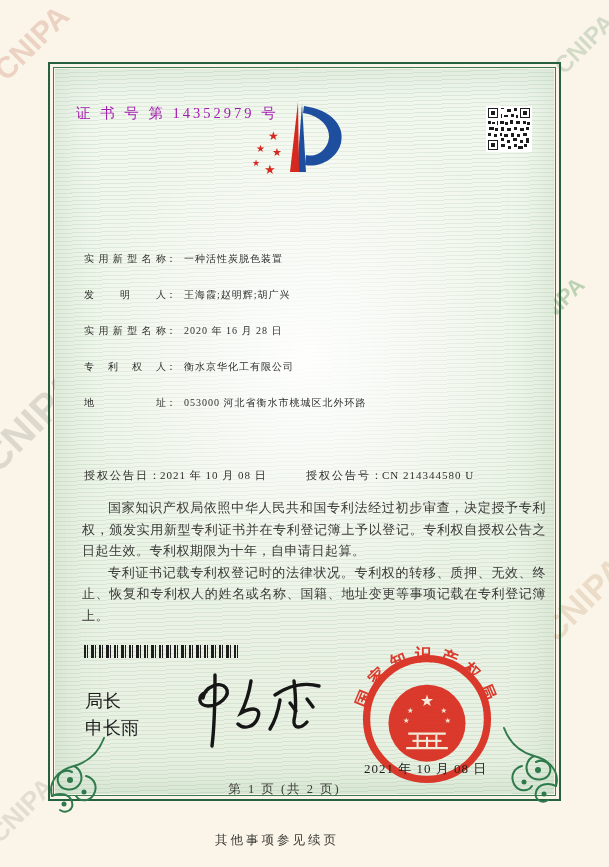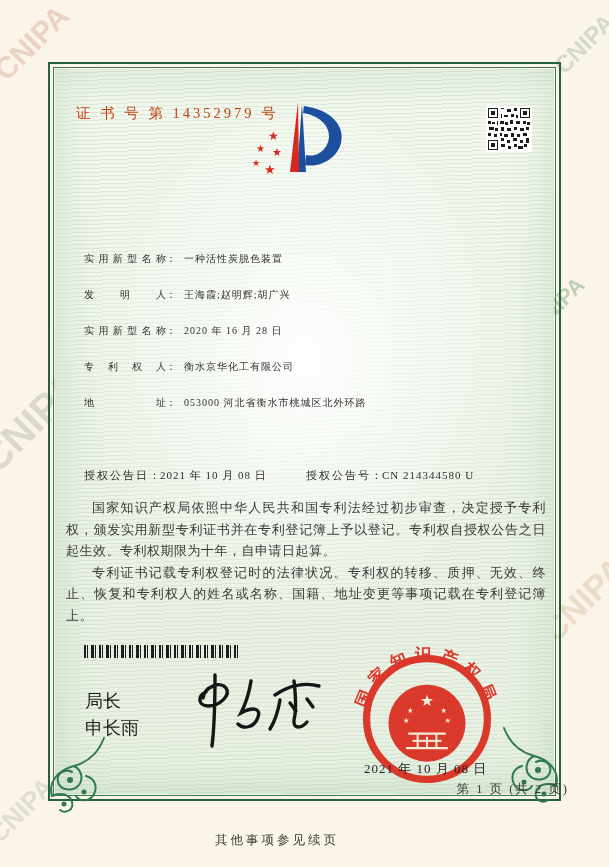--- a/index.html
+++ b/index.html
@@ -27,55 +27,55 @@
       background:
         radial-gradient(ellipse 62% 50% at 50% 40%, rgba(255,255,255,0.95), rgba(255,255,255,0) 72%),
         repeating-linear-gradient(178deg, rgba(115,165,118,0.16) 0 1px, rgba(255,255,255,0) 1px 4px),
         linear-gradient(#f3f8ef, #e8f0e2);
       box-shadow: inset 0 0 46px rgba(120,170,125,0.28); }
 
   .corner-flourish { position:absolute; width:74px; height:84px; }
   .cf-bl { left:40px;  top:732px; }
   .cf-br { left:494px; top:722px; transform:scaleX(-1); }
 
-  .cert-no { position:absolute; left:76px; top:104px; font-size:14.5px; letter-spacing:3px; color:#c2410c; }
+  .cert-no { position:absolute; left:76px; top:104px; font-size:14.5px; letter-spacing:3px; color:#a21caf; }
 
   .logo { position:absolute; left:252px; top:98px; width:100px; height:80px; }
   .qr { position:absolute; left:486px; top:106px; width:46px; height:46px; background:#fff; padding:2px; }
 
   .title { position:absolute; left:0; top:178px; width:609px; text-align:center;
            font-size:33px; font-weight:600; letter-spacing:8px; color:#1c1c1a; }
 
   .fields { position:absolute; left:84px; top:252px; }
   .field-row { height:22px; margin-bottom:14px; font-size:10px; color:#2f2f2d; white-space:nowrap; }
   .field-label { display:inline-block; width:82px; text-align:justify; text-align-last:justify; }
   .field-colon { display:inline-block; margin-right:8px; }
   .field-value { letter-spacing:1px; }
 
   .grant-row { position:absolute; left:84px; top:468px; width:460px; font-size:11px; color:#2f2f2d; white-space:nowrap; }
   .grant-right { position:absolute; left:222px; top:0; }
   .grant-row .lbl { letter-spacing:2px; }
 
   .body-text { position:absolute; left:66px; top:497px; width:480px; font-size:13px;
                line-height:21.5px; color:#3a3a37; text-align:justify; }
-  .body-text p { text-indent:2em; letter-spacing:0.5px; }
+  .body-text p { text-indent:2em; letter-spacing:0.5px;margin-left:16px; }
 
   .barcode { position:absolute; left:84px; top:645px; width:156px; height:13px;
       background:repeating-linear-gradient(90deg,#1d1d1d 0 2px,transparent 2px 3px,#1d1d1d 3px 4px,transparent 4px 7px,#1d1d1d 7px 10px,transparent 10px 11px,#1d1d1d 11px 12px,transparent 12px 15px); }
 
   .sig-block { position:absolute; left:85px; top:688px; font-family:"Liberation Sans", sans-serif;
                font-size:18px; color:#1d1d1d; line-height:27px; }
   .signature-svg { position:absolute; left:175px; top:668px; width:170px; height:85px; }
 
   .seal { position:absolute; left:352px; top:644px; width:150px; height:150px; }
   .seal svg { width:150px; height:150px; opacity:0.93; }
   .seal-date { position:absolute; left:364px; top:760px; width:140px; font-size:13px;
                color:#1e1e1c; letter-spacing:1px; white-space:nowrap; }
 
-  .page-indicator { position:absolute; left:0; top:781px; width:569px; text-align:right;
+  .page-indicator { position:absolute; left:0; top:781px; width:569px; text-align:center;
                     font-size:12.5px; color:#3a3a36; letter-spacing:2px; }
   .footer-note { position:absolute; left:0; top:832px; width:554px; text-align:center;
                  font-size:12.5px; color:#3a3a36; letter-spacing:3px; }
 </style>
 </head>
 <body>
 
 <div class="page">
 
   <span class="wm wm1">CNIPA</span>

